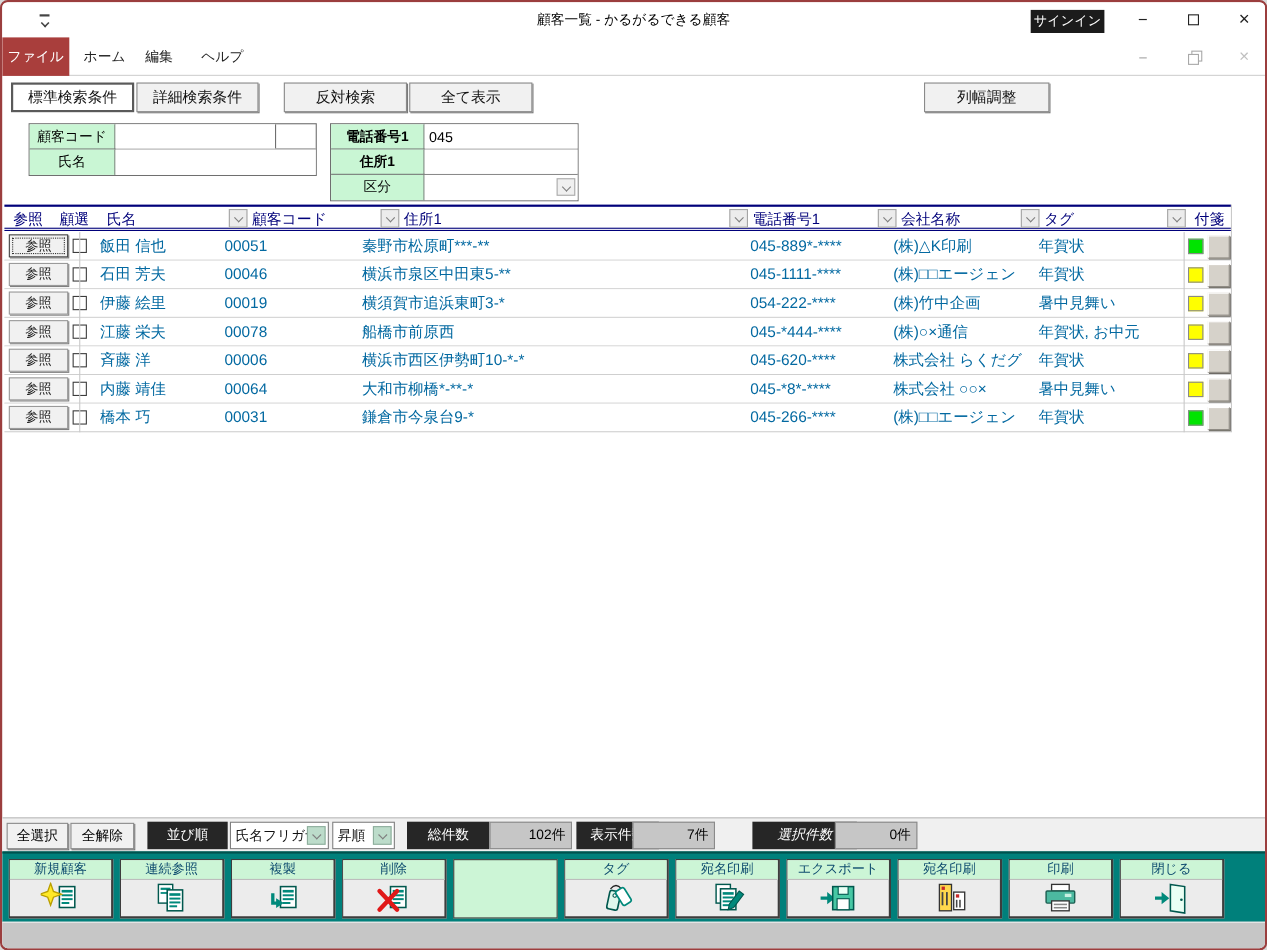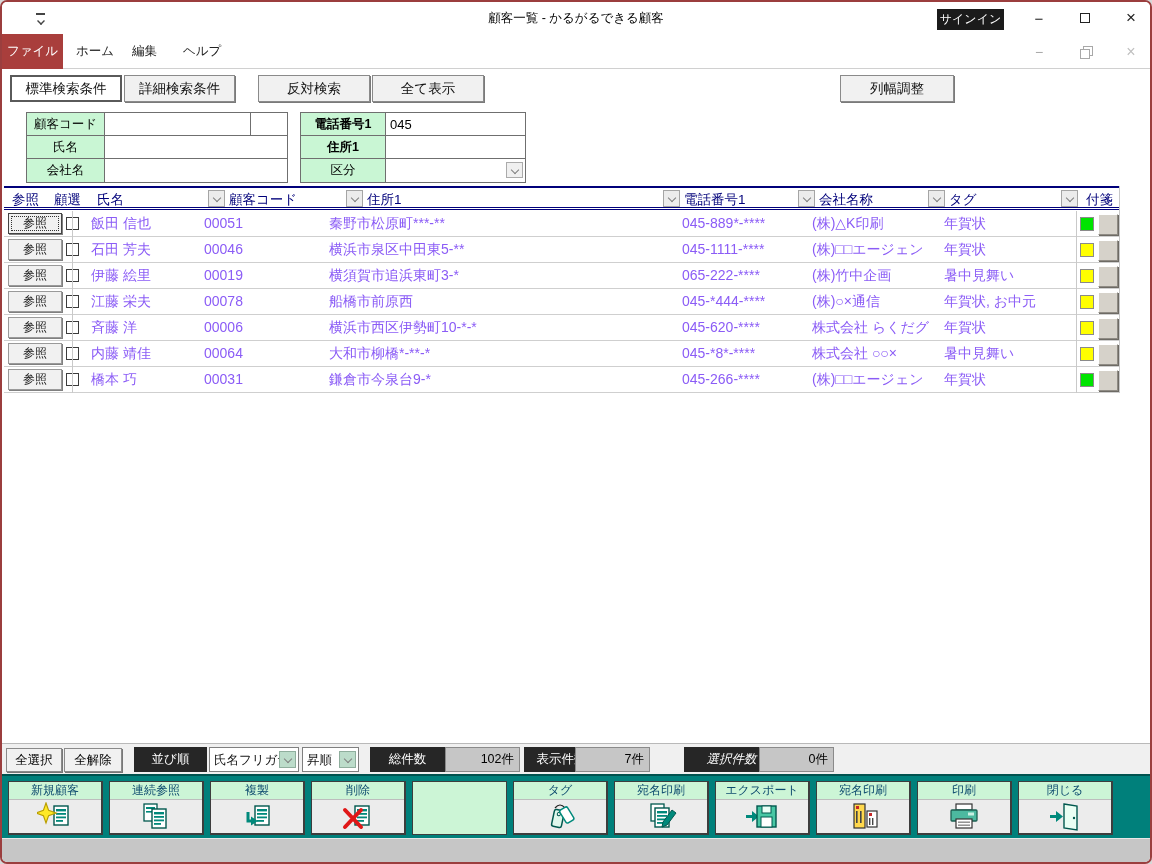--- a/index.html
+++ b/index.html
@@ -54,21 +54,21 @@
   
   .thead { position:absolute; left:2px; top:184px; width:1115px; height:24px; background:#fff; border-top:2px solid #00007a; border-bottom:3px double #00007a; }
   .hlabel { position:absolute; top:3px; font-size:13.5px; color:#00007a; white-space:nowrap; }
   .harrow { position:absolute; top:2px; width:17px; height:17px; background:#ececec; border:1px solid #a5a5a5; cursor:pointer; }
   .vline { position:absolute; width:1px; background:#c9c9c9; }
   .rows { position:absolute; left:2px; top:209px; width:1115px; }
   .trow { position:relative; height:26px; border-bottom:1px solid #cfcfcf; background:#fff; }
   .ref-btn { position:absolute; left:4px; top:2px; width:54px; height:21px; background:#f1f1f1; border:1px solid #9a9a9a; box-shadow:1px 1px 0 #808080; font-size:12px; font-family:inherit; color:#222; cursor:pointer; }
   .ref-btn.focused { border:1.5px solid #444; outline:1px dotted #333; outline-offset:-4px; }
   .rcheck { position:absolute; left:62px; top:6px; width:13px; height:13px; background:#fff; border:1px solid #3c3c3c; cursor:pointer; }
-  .cell { position:absolute; top:4px; font-size:14px; color:#8b5cf6; white-space:nowrap; overflow:hidden; }
+  .cell { position:absolute; top:4px; font-size:14px; color:#0369a1; white-space:nowrap; overflow:hidden; }
   .c-name { left:87px; width:112px; } .c-code { left:200px; width:120px; }
   .c-addr { left:325px; width:348px; } .c-phone { left:678px; width:128px; }
   .c-comp { left:808px; width:131px; } .c-tag { left:940px; width:132px; }
   .sticky-sq { position:absolute; left:1076px; top:6px; width:14px; height:14px; border:1px solid #8a8a8a; }
   .sticky-btn { position:absolute; left:1094px; top:3px; width:20px; height:21px; background:#d6d2ca; border:1px solid #8f8b84; border-top-color:#fff; border-left-color:#fff; box-shadow:1px 1px 0 #6d6a64; cursor:pointer; }
 
   
   .footer { position:absolute; left:0; top:741px; width:100%; height:31px; background:#f0f0f0; border-top:1px solid #b9b9b9; }
   .ftr-btn { position:absolute; top:4px; height:24px; background:#f1f1f1; border:1px solid #8a8a8a; box-shadow:1px 1px 0 #777; font-size:12.5px; font-family:inherit; cursor:pointer; }
   .fb-selall { left:4px; width:56px; } .fb-clrall { left:62px; width:58px; }
@@ -126,24 +126,20 @@
 
   <div class="sgroup sg-left">
     <div class="srow">
       <div class="slabel">顧客コード</div>
       <div class="sinput-wrap"><input class="sinput short" value="" style=""></div>
     </div>
     <div class="srow">
       <div class="slabel">氏名</div>
       <div class="sinput-wrap"><input class="sinput" value="" style=""></div>
     </div>
-    <div class="srow">
-      <div class="slabel">会社名</div>
-      <div class="sinput-wrap"><input class="sinput" value="" style=""></div>
-    </div>
   </div>
 
   <div class="sgroup sg-right">
     <div class="srow">
       <div class="slabel bold">電話番号1</div>
       <div class="sinput-wrap"><input class="sinput" value="045" style=""></div>
     </div>
     <div class="srow">
       <div class="slabel bold">住所1</div>
       <div class="sinput-wrap"><input class="sinput" value="" style=""></div>
@@ -213,21 +209,21 @@
         <span class="cell c-tag">年賀状</span>
         <span class="sticky-sq" style="background: rgb(255, 255, 0);"></span>
         <button class="sticky-btn"></button>
       </div>
       <div class="trow">
         <button class="ref-btn">参照</button>
         <span class="rcheck"></span>
         <span class="cell c-name">伊藤 絵里</span>
         <span class="cell c-code">00019</span>
         <span class="cell c-addr">横須賀市追浜東町3-*</span>
-        <span class="cell c-phone">065-222-****</span>
+        <span class="cell c-phone">054-222-****</span>
         <span class="cell c-comp">(株)竹中企画</span>
         <span class="cell c-tag">暑中見舞い</span>
         <span class="sticky-sq" style="background: rgb(255, 255, 0);"></span>
         <button class="sticky-btn"></button>
       </div>
       <div class="trow">
         <button class="ref-btn">参照</button>
         <span class="rcheck"></span>
         <span class="cell c-name">江藤 栄夫</span>
         <span class="cell c-code">00078</span>

